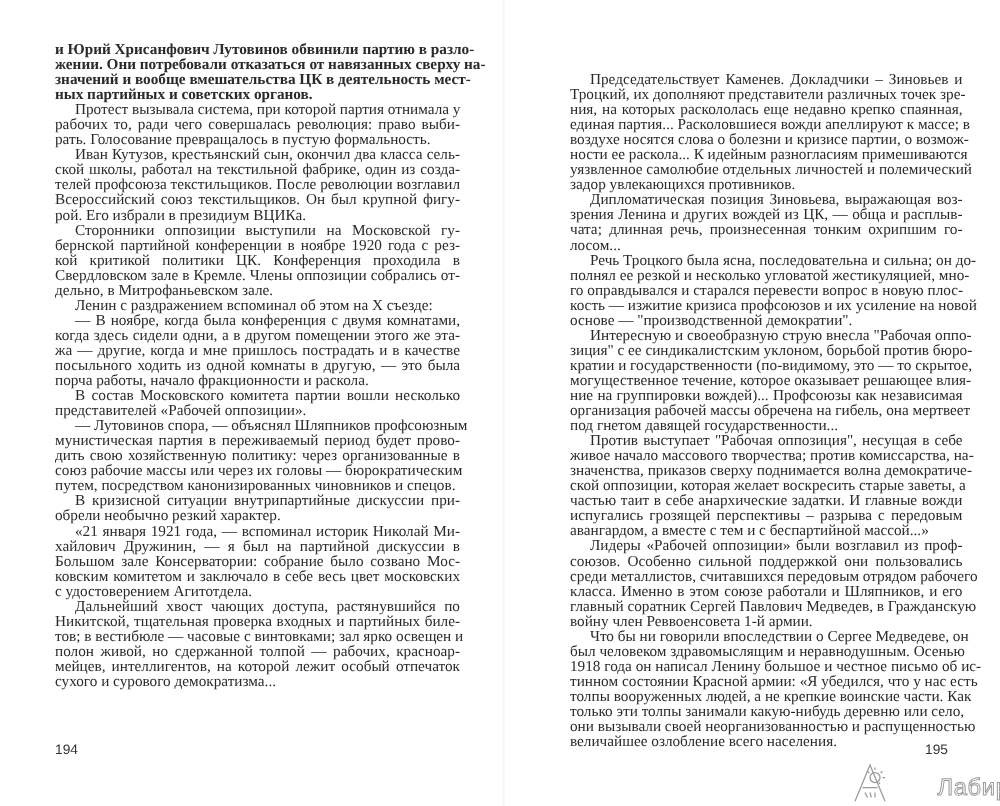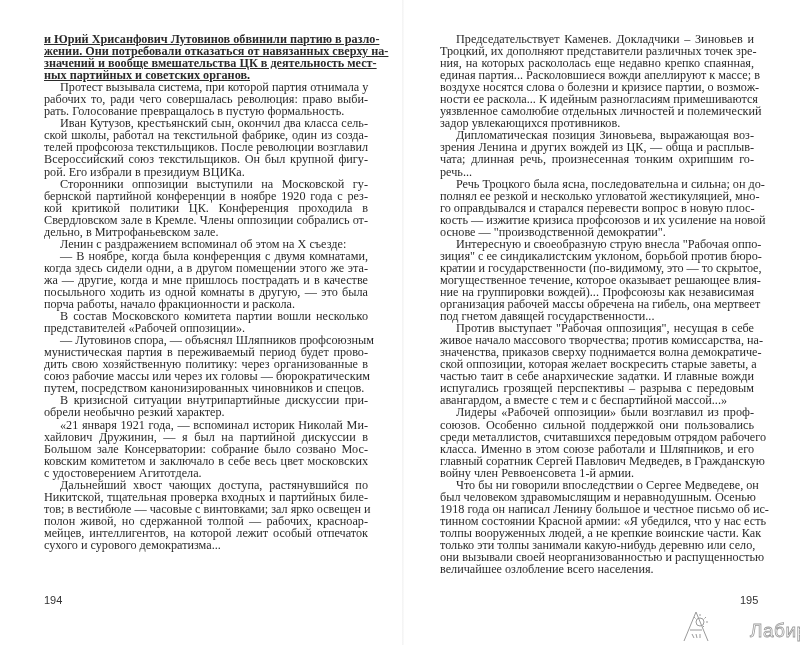--- a/index.html
+++ b/index.html
@@ -10,28 +10,28 @@
     }
     .page { position: absolute; top: 0; height: 645px; }
     .page-left { left: 0; width: 400px; }
     .page-right { left: 400px; width: 400px; }
     .gutter {
       position: absolute; left: 402px; top: 0; width: 2px; height: 645px;
       background: linear-gradient(to right, #f3f3f3, #fafafa);
     }
     .text-block { position: absolute; top: 33px; font-size: 12.2px; line-height: 12.05px; }
     .page-left .text-block { left: 44px; width: 324px; }
-    .page-right .text-block { left: 40px; width: 314px; }
+    .page-right .text-block { left: 56px; width: 314px; margin-top: 24px; }
     .line {
       display: block; white-space: nowrap; text-align: justify; text-align-last: justify;
       height: 12.05px; overflow: visible;
     }
     .line.last { text-align-last: left; }
     .line.indent { padding-left: 16px; }
-    .line.bold { font-weight: bold; text-decoration: underline; }
+    .line.bold { font-weight: bold; }
     .page-number {
       position: absolute; top: 594px; font-family: "Liberation Sans", "DejaVu Sans", sans-serif;
       font-size: 11px; color: #333;
     }
     .page-left .page-number { left: 44px; }
     .page-right .page-number { left: 340px; }
     .watermark {
       position: absolute; left: 682px; top: 608px; width: 116px; height: 34px;
       display: flex; align-items: flex-end;
     }
@@ -102,21 +102,21 @@
       <span class="line">Троцкий, их дополняют представители различных точек зре-</span>
       <span class="line">ния, на которых раскололась еще недавно крепко спаянная,</span>
       <span class="line">единая партия... Расколовшиеся вожди апеллируют к массе; в</span>
       <span class="line">воздухе носятся слова о болезни и кризисе партии, о возмож-</span>
       <span class="line">ности ее раскола... К идейным разногласиям примешиваются</span>
       <span class="line">уязвленное самолюбие отдельных личностей и полемический</span>
       <span class="line last">задор увлекающихся противников.</span>
       <span class="line indent">Дипломатическая позиция Зиновьева, выражающая воз-</span>
       <span class="line">зрения Ленина и других вождей из ЦК, — обща и расплыв-</span>
       <span class="line">чата; длинная речь, произнесенная тонким охрипшим го-</span>
-      <span class="line last">речь...</span>
+      <span class="line last">лосом...</span>
       <span class="line indent">Речь Троцкого была ясна, последовательна и сильна; он до-</span>
       <span class="line">полнял ее резкой и несколько угловатой жестикуляцией, мно-</span>
       <span class="line">го оправдывался и старался перевести вопрос в новую плос-</span>
       <span class="line">кость — изжитие кризиса профсоюзов и их усиление на новой</span>
       <span class="line last">основе — "производственной демократии".</span>
       <span class="line indent">Интересную и своеобразную струю внесла "Рабочая оппо-</span>
       <span class="line">зиция" с ее синдикалистским уклоном, борьбой против бюро-</span>
       <span class="line">кратии и государственности (по-видимому, это — то скрытое,</span>
       <span class="line">могущественное течение, которое оказывает решающее влия-</span>
       <span class="line">ние на группировки вождей)... Профсоюзы как независимая</span>

